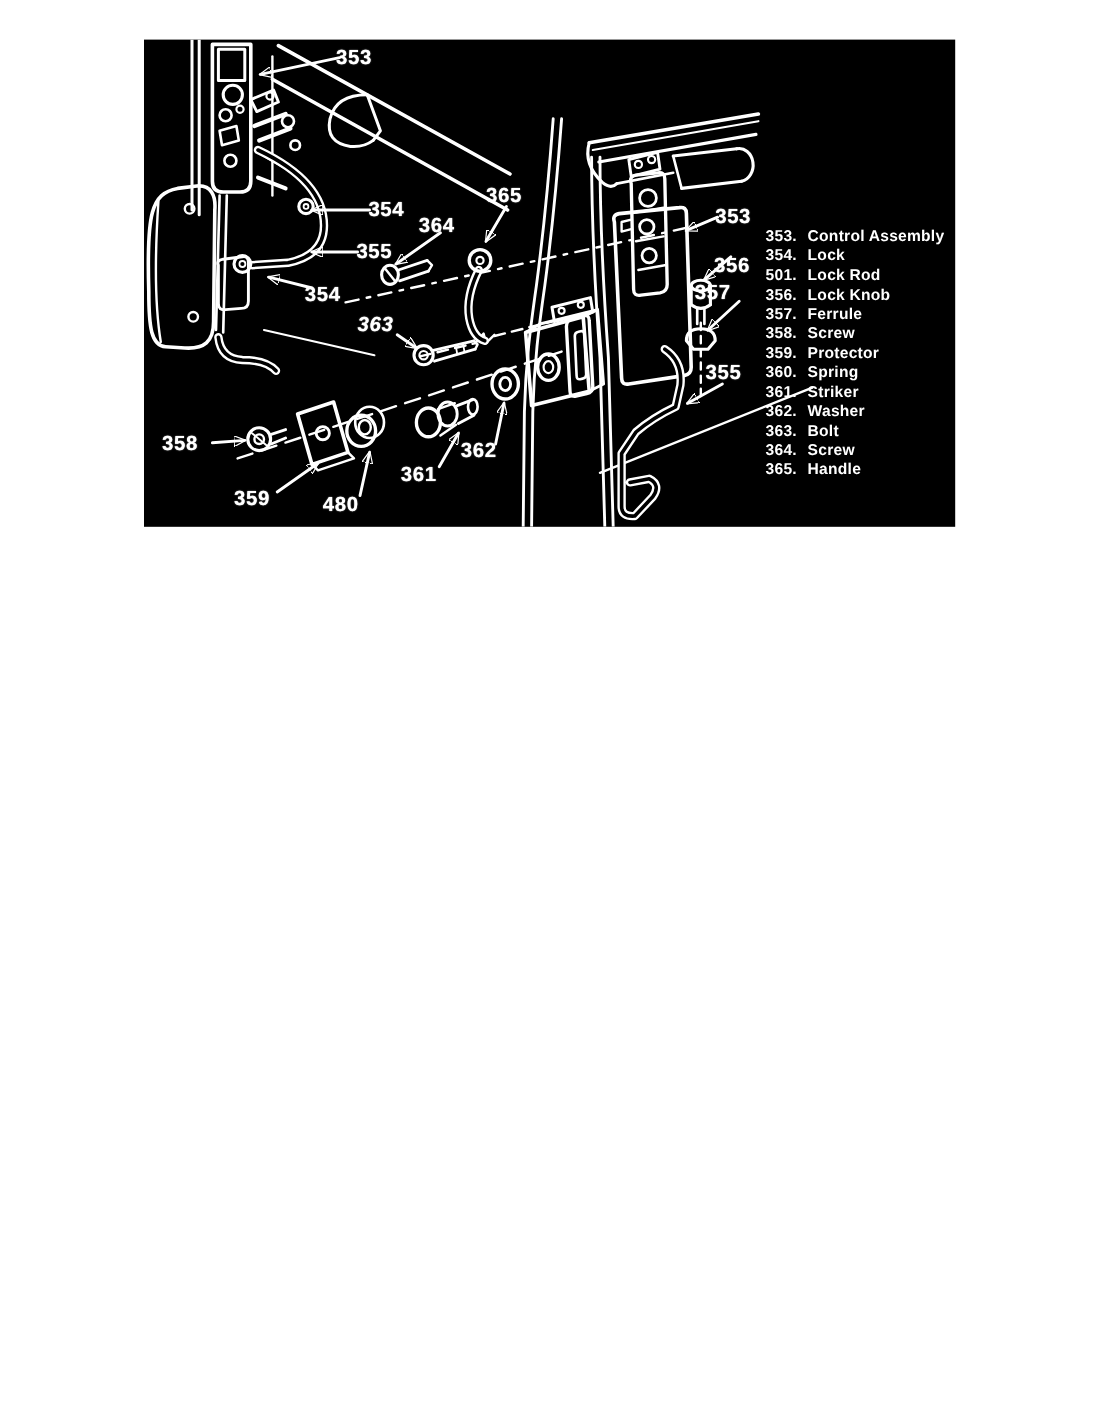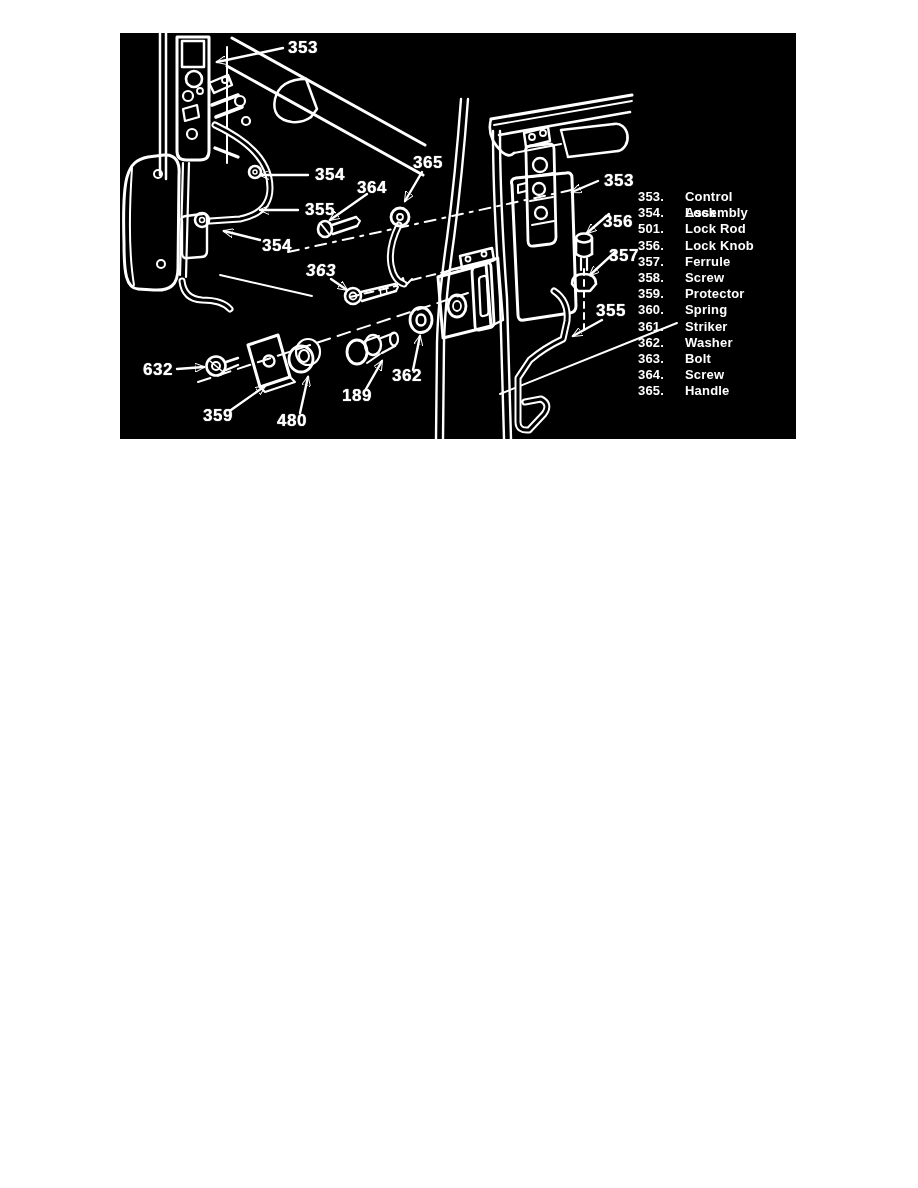--- a/index.html
+++ b/index.html
@@ -6,29 +6,29 @@
   body{
     width:918px;height:1188px;background:#ffffff;position:relative;
     font-family:"Liberation Sans",sans-serif;overflow:hidden;
   }
   .diagram-panel{
     position:absolute;left:120px;top:33px;width:676px;height:406px;
     background:#000;overflow:hidden;
   }
   .diagram-panel svg{position:absolute;left:0;top:0;}
   .callout{
-    position:absolute;width:46px;text-align:center;color:#fff;
+    position:absolute;width:46px;text-align:left;color:#fff;
     font-weight:bold;font-size:17px;line-height:18px;letter-spacing:.5px;
     text-shadow:0 0 1px #fff;
   }
   .legend{
     position:absolute;left:518px;top:156px;color:#fff;
     font-size:13px;font-weight:bold;letter-spacing:.2px;
   }
-  .legend-row{display:flex;height:16.2px;line-height:16.2px;gap:12px;}
+  .legend-row{display:flex;height:16.2px;line-height:16.2px;}
   .legend-num{width:35px;flex:0 0 35px;}
   
   .art path,.art circle,.art ellipse,.art rect,.art line{
     fill:none;stroke:#fff;stroke-linecap:round;stroke-linejoin:round;
   }
   .tube-outer{stroke-width:7;}
   .tube-inner{stroke:#000 !important;stroke-width:3;}
   .leader{stroke-width:2.4;}
 </style>
 </head>
@@ -227,26 +227,26 @@
 
   <div class="callout" style="left:160px;top:6px;">353</div>
   <div class="callout" style="left:187px;top:133px;">354</div>
   <div class="callout" style="left:177px;top:168px;">355</div>
   <div class="callout" style="left:134px;top:204px;">354</div>
   <div class="callout" style="left:229px;top:146px;">364</div>
   <div class="callout" style="left:285px;top:121px;">365</div>
   <div class="callout" style="left:178px;top:229px;font-style:italic;">363</div>
   <div class="callout" style="left:476px;top:139px;">353</div>
   <div class="callout" style="left:475px;top:164px;margin-top:16px;">356</div>
-  <div class="callout" style="left:481px;top:202px;margin-top:12px;">357</div>
+  <div class="callout" style="left:459px;top:202px;">357</div>
   <div class="callout" style="left:468px;top:269px;">355</div>
-  <div class="callout" style="left:15px;top:328px;">632</div>
+  <div class="callout" style="left:15px;top:328px;">358</div>
   <div class="callout" style="left:75px;top:374px;">359</div>
   <div class="callout" style="left:149px;top:379px;">480</div>
-  <div class="callout" style="left:214px;top:354px;">189</div>
+  <div class="callout" style="left:214px;top:354px;">361</div>
   <div class="callout" style="left:264px;top:334px;">362</div>
 
   <div class="legend">
     <div class="legend-row">
         <span class="legend-num">353.</span>
         <span class="legend-name">Control Assembly</span>
       </div>
     <div class="legend-row">
         <span class="legend-num">354.</span>
         <span class="legend-name">Lock</span>

